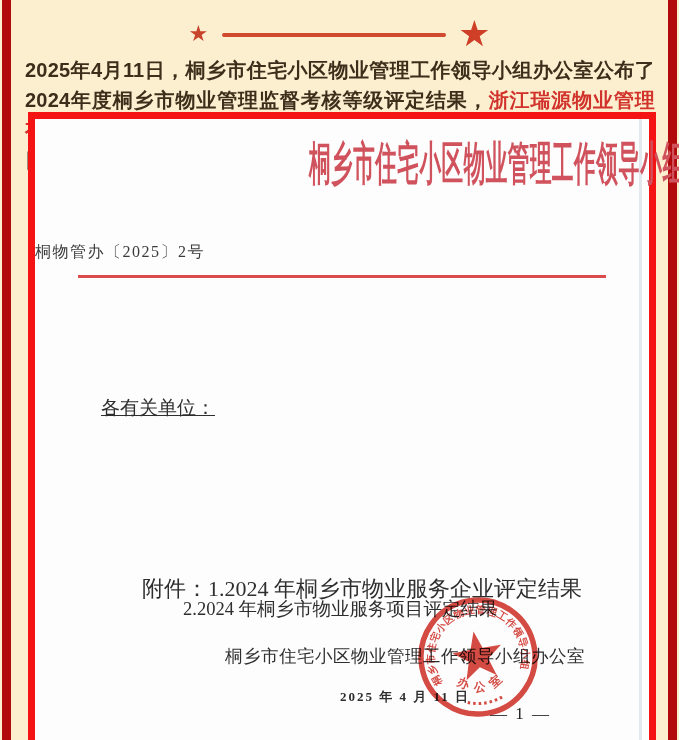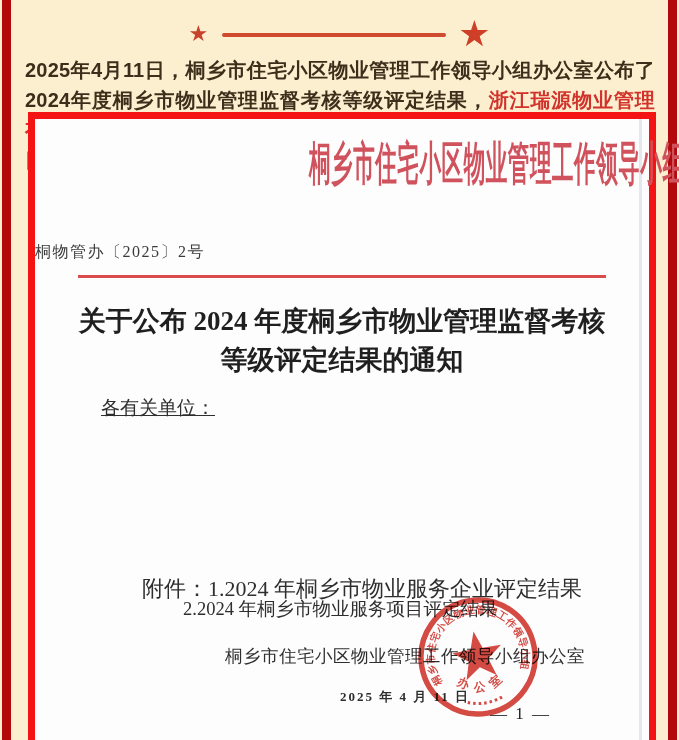--- a/index.html
+++ b/index.html
@@ -89,24 +89,20 @@
       <div class="paper-shadow"></div>
 
       <div class="doc-header">
         <span>桐乡市住宅小区物业管理工作领导小组办公室文件</span>
       </div>
 
       <div class="doc-number">桐物管办〔2025〕2号</div>
 
       <div class="doc-rule"></div>
 
-      <div class="doc-title">
-        <div>关于公布 2024 年度桐乡市物业管理监督考核</div>
-        <div>等级评定结果的通知</div>
-      </div>
 
       <div class="doc-salutation">各有关单位：</div>
 
 
       <div class="attach-1">附件：1.2024 年桐乡市物业服务企业评定结果</div>
       <div class="attach-2">2.2024 年桐乡市物业服务项目评定结果</div>
 
       <div class="sign-block">
         <div class="sign-name">桐乡市住宅小区物业管理工作领导小组办公室</div>
         <div class="sign-date">2025 年 4 月 11 日</div>

